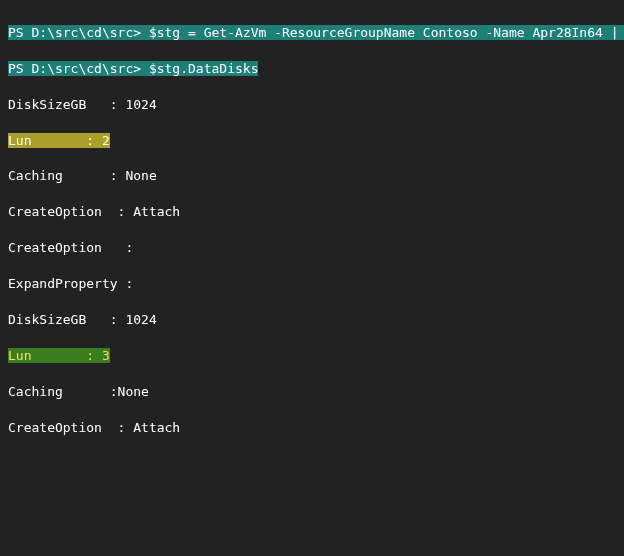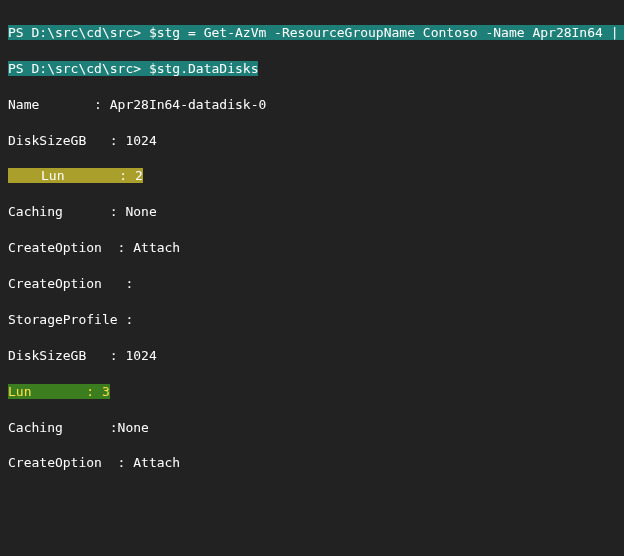--- a/index.html
+++ b/index.html
@@ -14,35 +14,34 @@
     line-height: 1.38;
     overflow: hidden;
   }
   .term {
     padding: 6px 8px 8px 8px;
     white-space: pre;
   }
   .line { display: block; white-space: pre; }
   .hl-teal   { background: #1e7f78; color: #ffffff; }
   .hl-green  { background: #3c7e1f; color: #fde047; }
-  .hl-yellow { background: #a99f2a; color: #ffffff; padding-left: 33px; }
+  .hl-yellow { background: #a99f2a; color: #ffffff; }
 </style>
 </head>
 <body>
 
 <div class="term">
 <span class="line"><span class="hl-teal"><span>PS D:\src\cd\src&gt; </span><span>$stg = Get-AzVm -ResourceGroupName Contoso -Name Apr28In64 | select -</span></span></span>
 <span class="line"><span class="hl-teal"><span>PS D:\src\cd\src&gt; </span><span>$stg.DataDisks</span></span></span>
-<span class="line"><span>Name       : </span><span>Apr28In64-datadisk-0</span></span>
 <span class="line"><span>DiskSizeGB   : </span><span>1024</span></span>
 <span class="line"><span class="hl-yellow"><span>Lun       : </span><span>2</span></span></span>
 <span class="line"><span>Caching      : </span><span>None</span></span>
 <span class="line"><span>CreateOption  : </span><span>Attach</span></span>
 <span class="line"><span>CreateOption   :</span></span>
-<span class="line"><span>StorageProfile :</span></span>
+<span class="line"><span>ExpandProperty :</span></span>
 <span class="line"><span>DiskSizeGB   : </span><span>1024</span></span>
 <span class="line"><span class="hl-green"><span>Lun       : </span><span>3</span></span></span>
 <span class="line"><span>Caching      :</span><span>None</span></span>
 <span class="line"><span>CreateOption  : </span><span>Attach</span></span>
 
 
 
 
 
 

